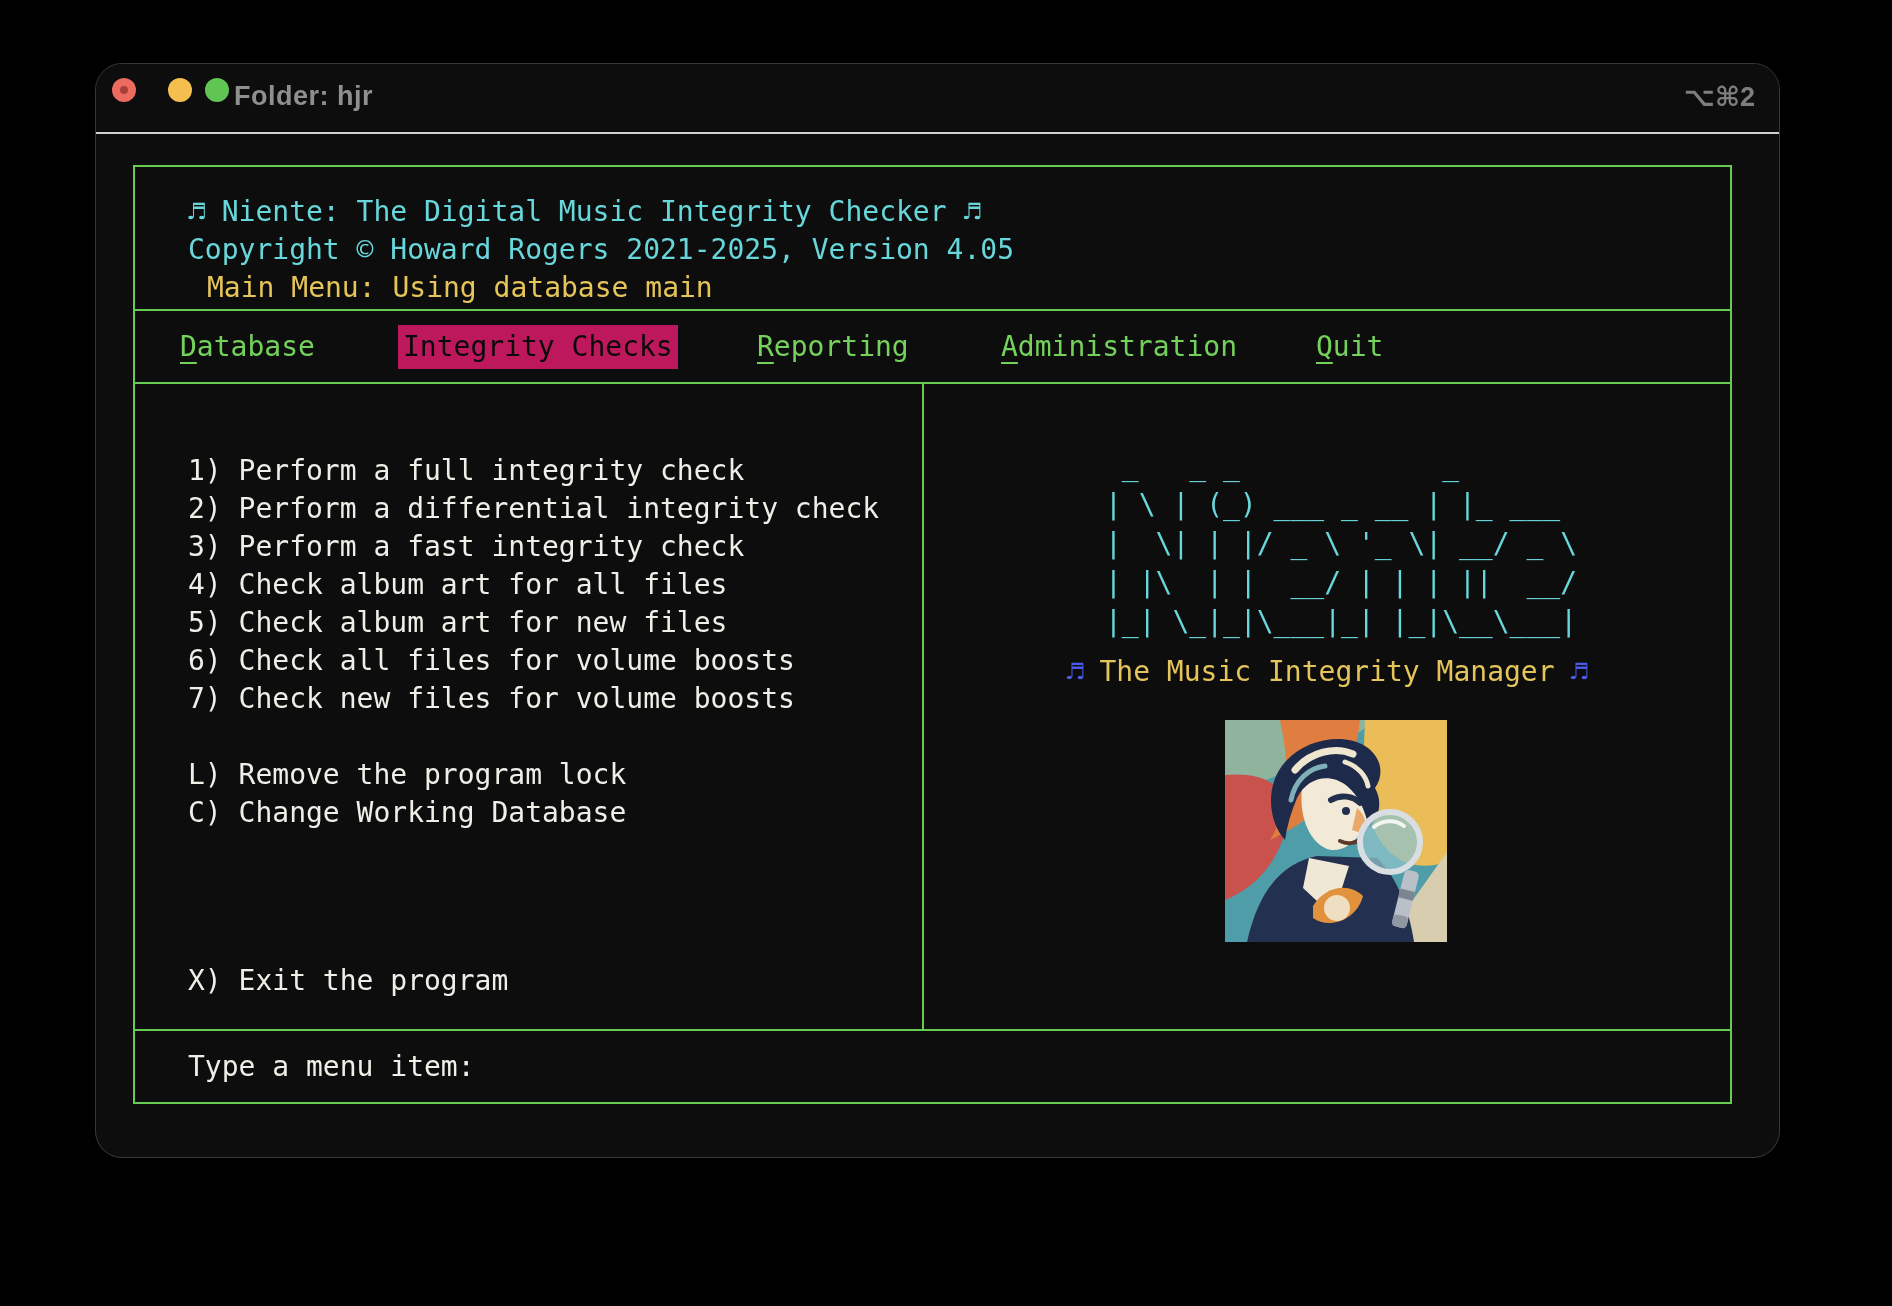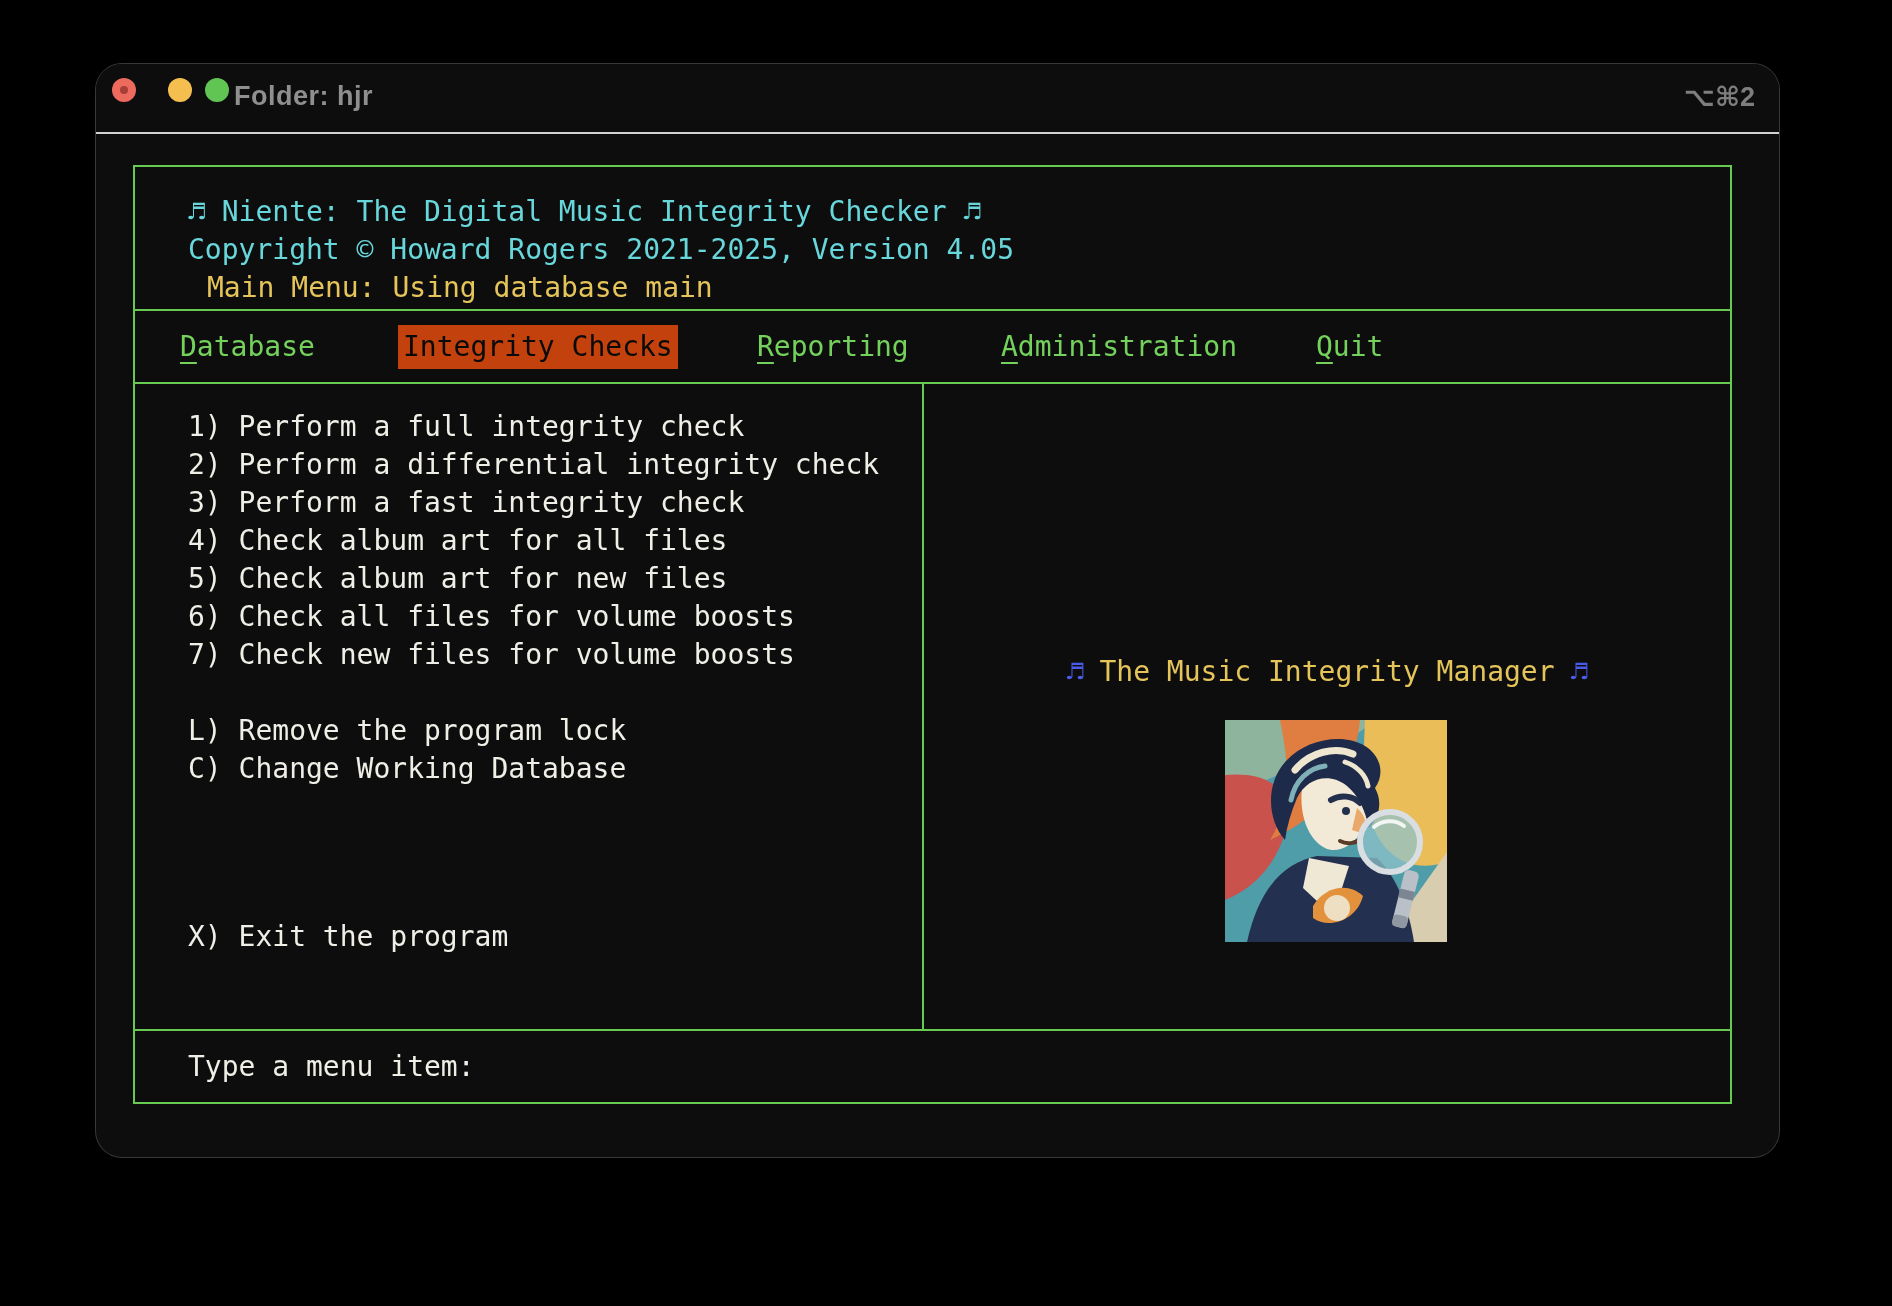--- a/index.html
+++ b/index.html
@@ -40,26 +40,26 @@
     font-size:28px;line-height:38px;color:#EFEEE7;
   }
   .sec-header{position:absolute;left:0;top:0;width:100%;height:142px;box-sizing:border-box;padding:26px 0 0 53px;}
   .hdr-line{white-space:pre;}
   .cyan{color:#68D7DB;}
   .yellow{color:#E5C45A;margin-left:19px;}
   .sec-menubar{position:absolute;left:0;top:142px;width:100%;height:73px;box-sizing:border-box;border-top:2px solid #66CB50;text-align:right;}
   .mi{position:absolute;top:50%;transform:translateY(-50%);color:#74D25C;white-space:pre;cursor:default;}
   .mi .hot{text-decoration:underline;text-underline-offset:6px;}
   .mi-0{left:45px;} .mi-1{left:263px;} .mi-2{left:622px;} .mi-3{left:866px;} .mi-4{left:1181px;}
-  .mi.selected{background:#c2410c;color:#0a0a0a;padding:3px 5px;}
+  .mi.selected{background:#be185d;color:#0a0a0a;padding:3px 5px;}
   .mi.selected .hot{text-decoration:none;}
   .sec-main{position:absolute;left:0;top:215px;width:100%;height:647px;box-sizing:border-box;border-top:2px solid #66CB50;}
   .panel-left{
     position:absolute;left:0;top:0;width:789px;height:100%;box-sizing:border-box;
-    border-right:2px solid #66CB50;padding:24px 0 0 53px;
+    border-right:2px solid #66CB50;padding:68px 0 0 53px;
   }
   .menu-line{height:38px;white-space:pre;}
   .gap-before{margin-top:38px;}
   .exit-line{margin-top:130px;}
   .panel-right{position:absolute;left:789px;top:0;right:0;height:100%;}
   .ascii{position:absolute;left:181px;top:62px;margin:0;font-family:"DejaVu Sans Mono","DejaVu Sans",monospace;
          font-size:28px;line-height:39px;color:#68D7DB;white-space:pre;}
   .tagline{position:absolute;left:0;right:0;top:269px;text-align:center;white-space:pre;}
   .tagline .note{color:#4A5BE8;}
   .tagline .txt{color:#E5C45A;margin:0 16px;}
@@ -111,20 +111,25 @@
         <div class="menu-line">4) Check album art for all files</div>
         <div class="menu-line">5) Check album art for new files</div>
         <div class="menu-line">6) Check all files for volume boosts</div>
         <div class="menu-line">7) Check new files for volume boosts</div>
         <div class="menu-line gap-before">L) Remove the program lock</div>
         <div class="menu-line">C) Change Working Database</div>
         <div class="menu-line exit-line">X) Exit the program</div>
       </div>
 
       <div class="panel-right">
+        <pre class="ascii"> _   _ _            _       
+| \ | (_) ___ _ __ | |_ ___ 
+|  \| | |/ _ \ '_ \| __/ _ \
+| |\  | |  __/ | | | ||  __/
+|_| \_|_|\___|_| |_|\__\___|</pre>
 
         <div class="tagline"><span class="note">♬</span><span class="txt">The Music Integrity Manager</span><span class="note">♬</span></div>
 
         <div class="art-image" aria-label="Stylized pop-art portrait of Beethoven holding a magnifying glass">
           <svg viewBox="0 0 222 222" xmlns="http://www.w3.org/2000/svg">
             <rect width="222" height="222" fill="#4E9DA8"></rect>
             <path d="M0,0 H150 C118,28 60,52 0,78 Z" fill="#8FB49E"></path>
             <path d="M0,55 C52,50 76,78 56,124 C42,158 16,174 0,180 Z" fill="#C9524C"></path>
             <path d="M55,0 H135 C130,55 100,95 45,120 C70,80 62,36 55,0 Z" fill="#E07E42"></path>
             <path d="M140,0 H222 V142 C180,156 150,130 142,86 C137,55 139,24 140,0 Z" fill="#EABD58"></path>

